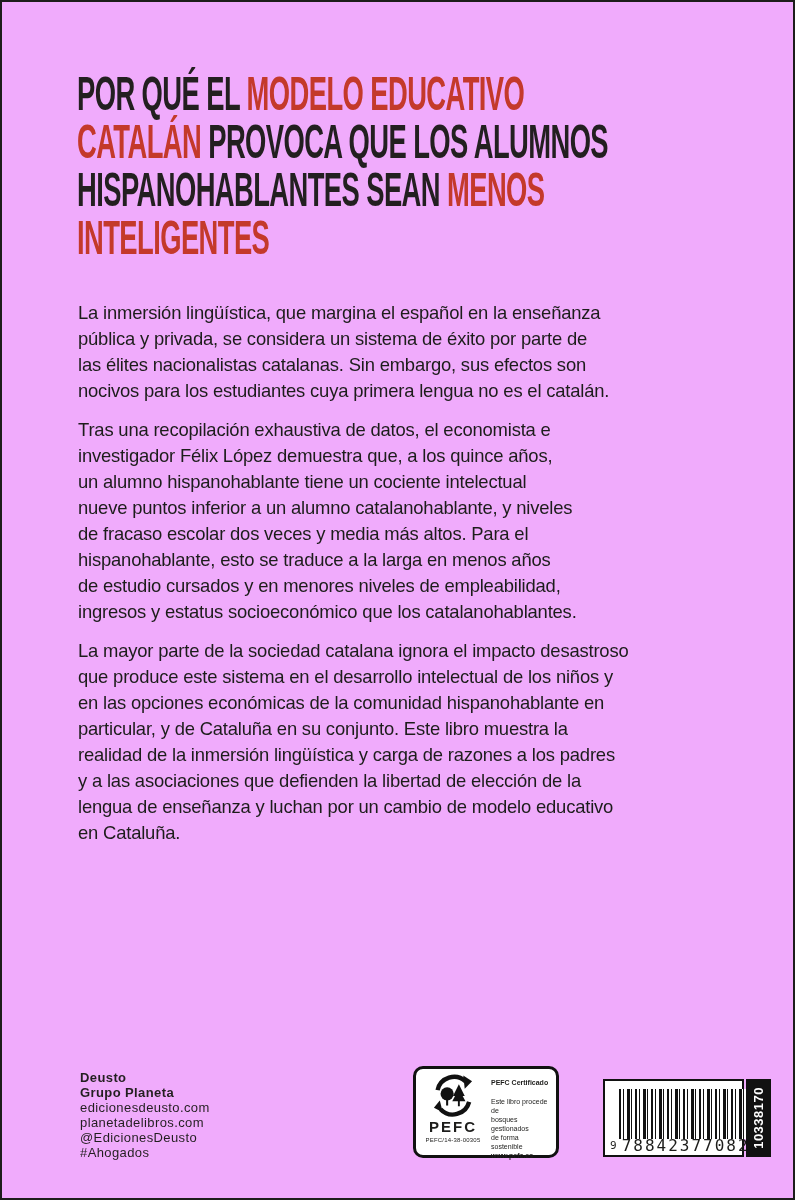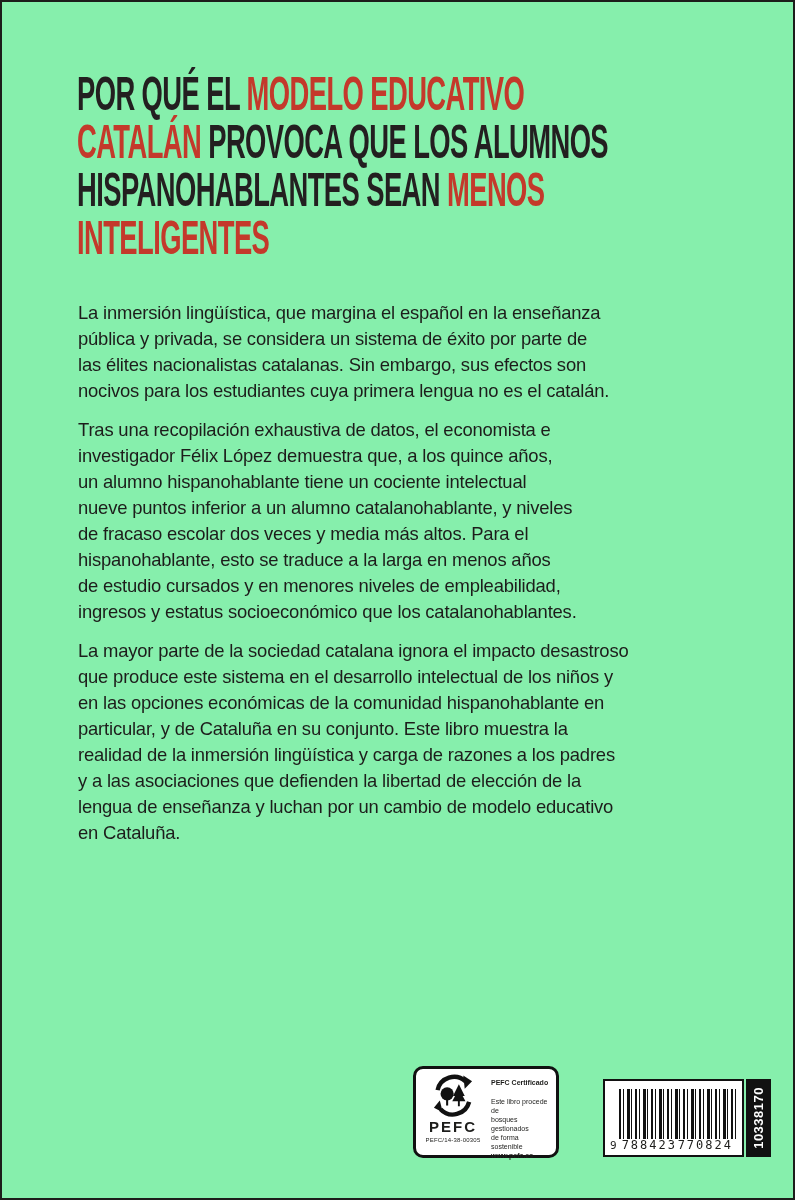--- a/index.html
+++ b/index.html
@@ -4,21 +4,21 @@
 <style>
   * { margin: 0; padding: 0; box-sizing: border-box; }
   html, body { background: #e8e8e8; }
   :root { --ink: #1d1d1b; --accent-red: #c4392b; }
 
   .page {
     position: relative;
     width: 795px;
     height: 1200px;
     margin: 0 auto;
-    background: #86efac;
+    background: #f0abfc;
     border: 2px solid var(--ink);
     overflow: hidden;
     font-family: "Liberation Sans", sans-serif;
     color: var(--ink);
   }
 
   
   .title {
     position: absolute;
     left: 75px;
@@ -135,21 +135,21 @@
     background: repeating-linear-gradient(90deg,
       #111 0 2px, #fff 2px 4px,
       #111 4px 5px, #fff 5px 8px,
       #111 8px 11px, #fff 11px 12px,
       #111 12px 13px, #fff 13px 16px);
   }
   .isbn-digits {
     display: flex;
     justify-content: space-between;
     font-family: "DejaVu Sans Mono", monospace;
-    font-size: 12px;
+    font-size: 16px;
     line-height: 13px;
     letter-spacing: 2px;
     padding: 0 3px;
   }
 
   .product-strip {
     position: absolute;
     left: 744px;
     top: 1077px;
     width: 25px;
@@ -204,20 +204,28 @@
     <p>La mayor parte de la sociedad catalana ignora el impacto desastroso
 que produce este sistema en el desarrollo intelectual de los niños y
 en las opciones económicas de la comunidad hispanohablante en
 particular, y de Cataluña en su conjunto. Este libro muestra la
 realidad de la inmersión lingüística y carga de razones a los padres
 y a las asociaciones que defienden la libertad de elección de la
 lengua de enseñanza y luchan por un cambio de modelo educativo
 en Cataluña.</p>
   </div>
 
+  <div class="publisher">
+    <div class="bold">Deusto</div>
+    <div class="bold">Grupo Planeta</div>
+    <div>edicionesdeusto.com</div>
+    <div>planetadelibros.com</div>
+    <div>@EdicionesDeusto</div>
+    <div>#Ahogados</div>
+  </div>
 
   <div class="pefc-box">
     <div class="pefc-left">
       <svg viewBox="0 0 60 60" aria-hidden="true">
         <path d="M47 10 A 23 23 0 0 0 9 22" fill="none" stroke="#111" stroke-width="6"></path>
         <path d="M13 48 A 23 23 0 0 0 52 38" fill="none" stroke="#111" stroke-width="6"></path>
         <polygon points="44,2 56,10 46,20" fill="#111"></polygon>
         <polygon points="16,52 4,46 12,36" fill="#111"></polygon>
         <circle cx="22" cy="27" r="9" fill="#111"></circle>
         <rect x="20.6" y="33" width="2.8" height="10" fill="#111"></rect>

